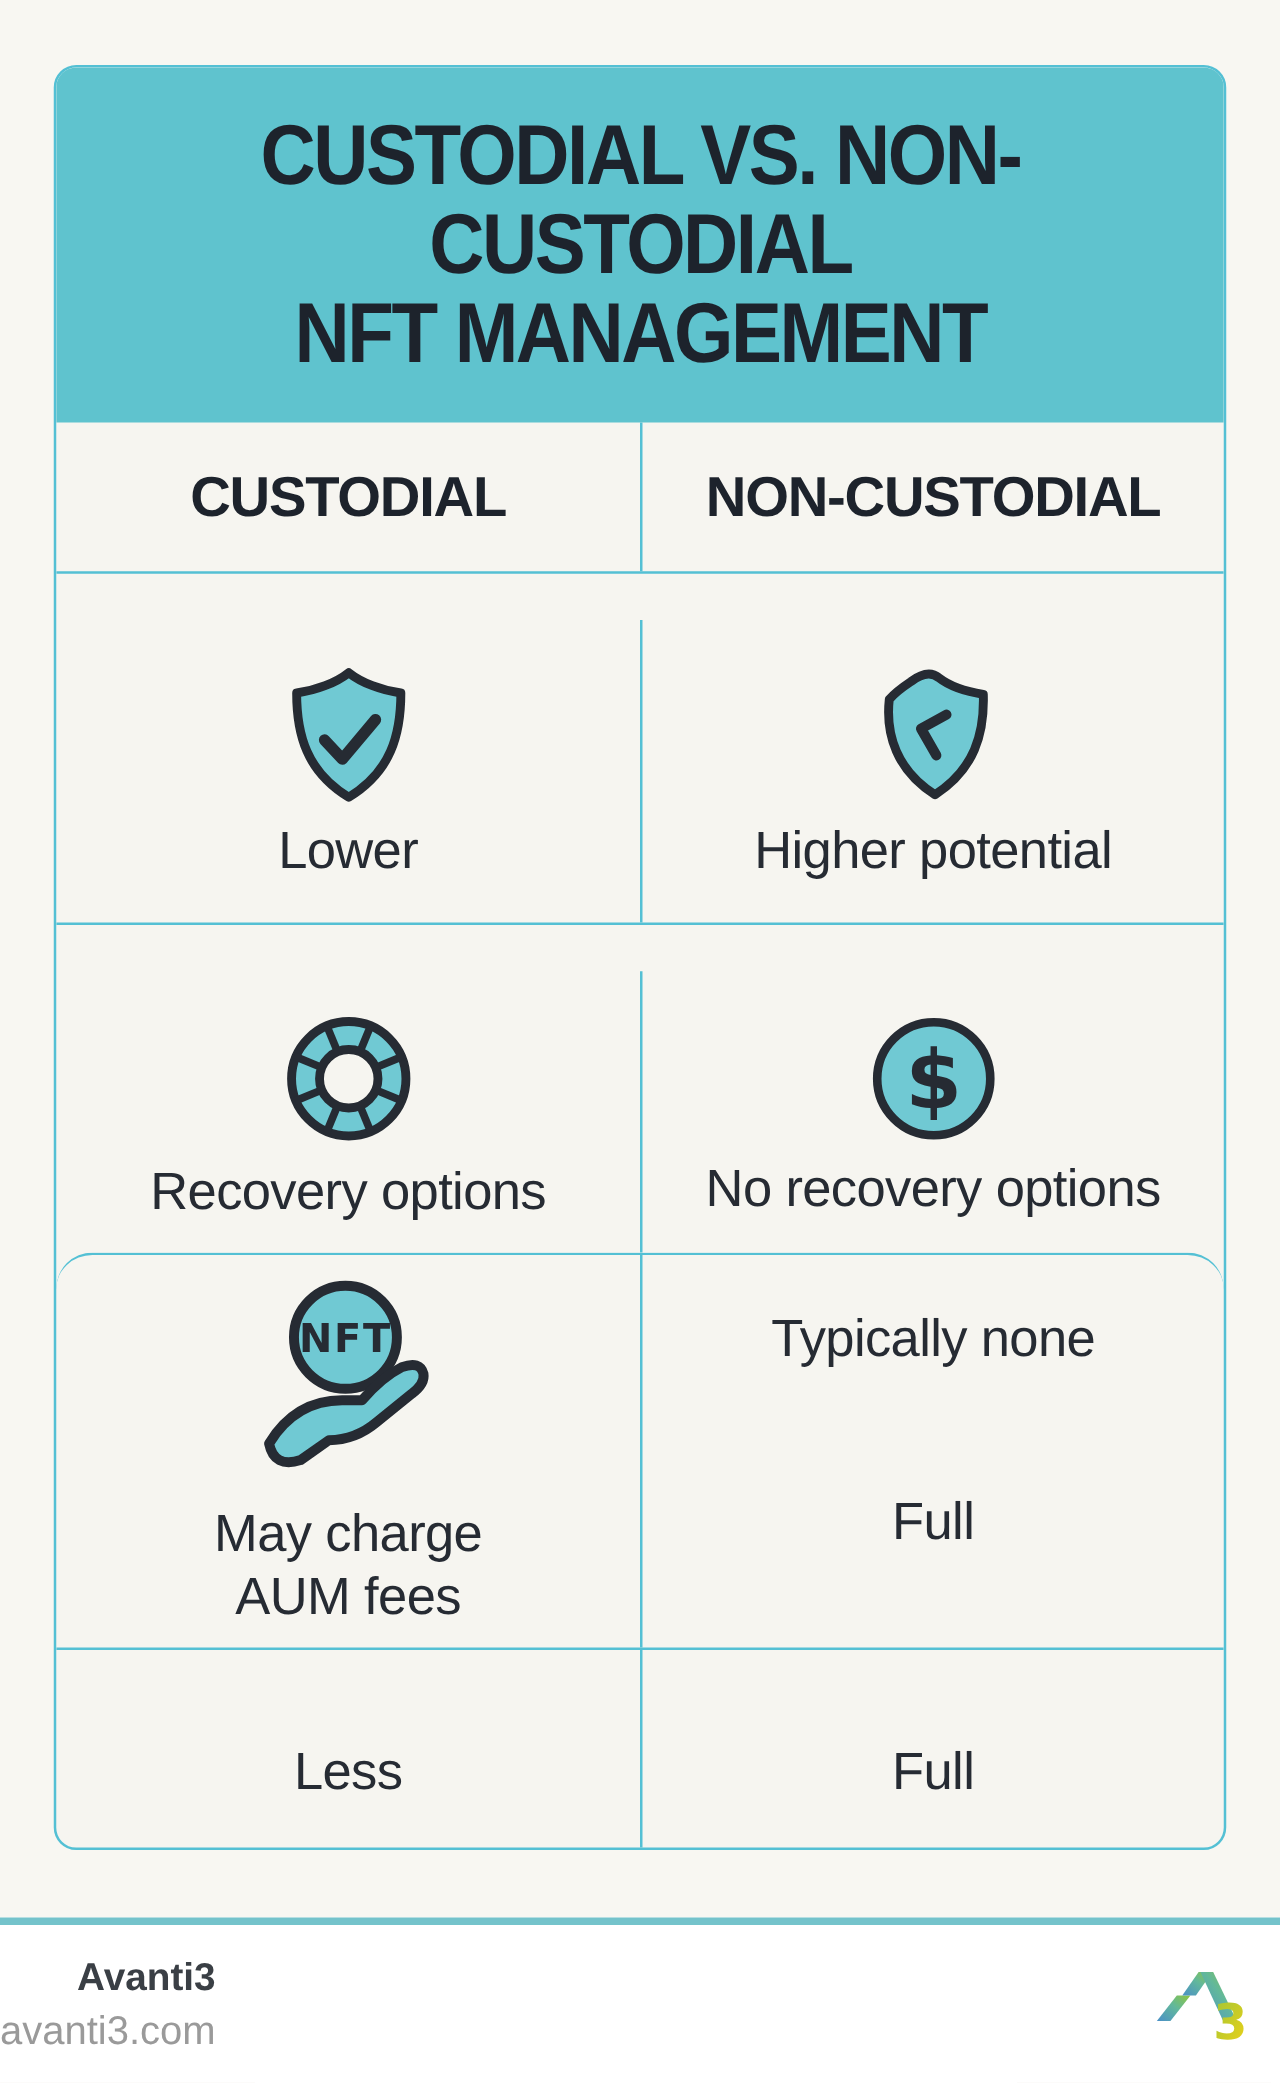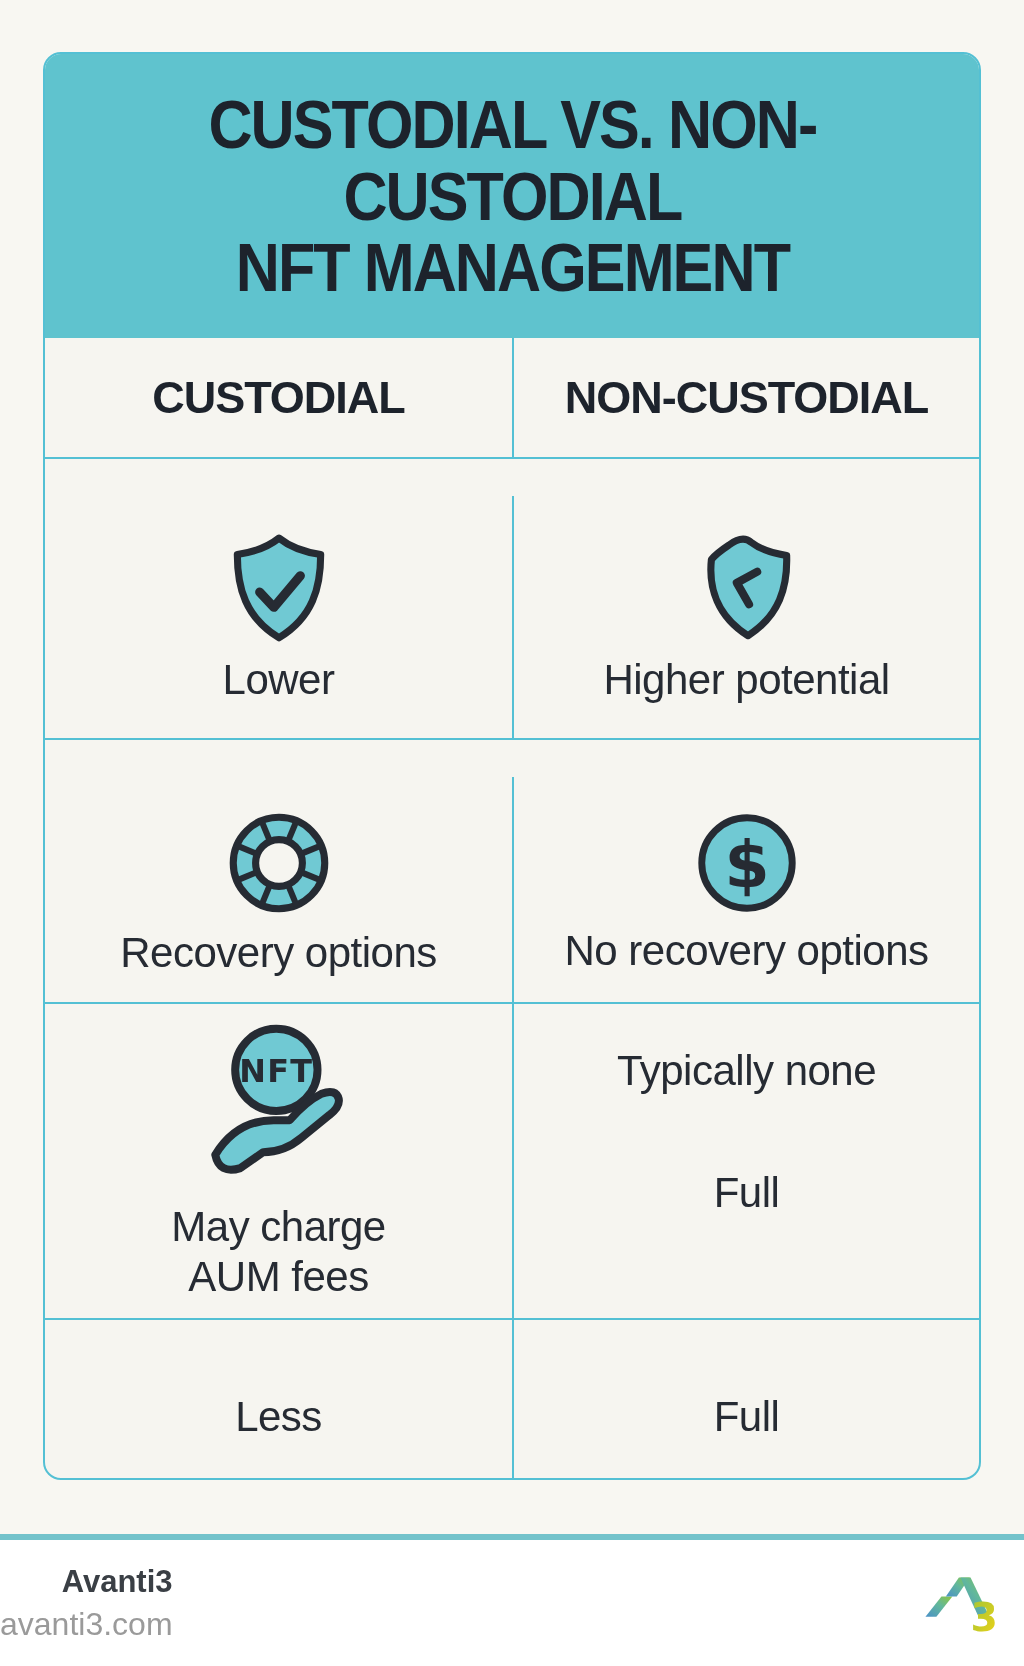--- a/index.html
+++ b/index.html
@@ -37,29 +37,29 @@
   .trow{display:grid;grid-template-columns:1fr 1fr;}
   .trow + .trow{border-top:2px solid var(--border_teal);}
   .cell{
     display:flex;flex-direction:column;align-items:center;justify-content:center;
     text-align:center;
   }
   .cell.right{border-left:2px solid var(--border_teal);}
   .row-head{height:119px;}
   .row-1{height:281px;}
   .row-2{height:264px;}
-  .row-3{height:316px;}
+  .row-3{height:316px;border-radius:29px;}
   .row-4{height:196px;}
   .col-head{font-size:45px;font-weight:700;letter-spacing:-1px;color:#1d232c;}
   .cell-label{font-size:42px;letter-spacing:-0.5px;line-height:1.18;color:#262b33;}
   .icon-cell{gap:4px;margin-top:37px;}
   .icon-wrap{line-height:0;}
   .row-3 .cell{justify-content:flex-start;}
   .row-3 .cell.left{padding-top:18px;gap:10px;}
-  .row-3 .cell.right{padding-top:42px;gap:72px;}
+  .row-3 .cell.right{padding-top:42px;gap:96px;}
   .divider{height:6px;background:var(--divider);}
   .footer{
     height:126px;background:#ffffff;
     display:flex;align-items:center;justify-content:space-between;
     gap:28px;padding-right:20px;
   }
   .footer-textblock{text-align:right;}
   .brand{font-size:31px;font-weight:700;color:var(--footer_brand);}
   .site{font-size:32px;color:var(--footer_site);margin-top:6px;}
 </style>

